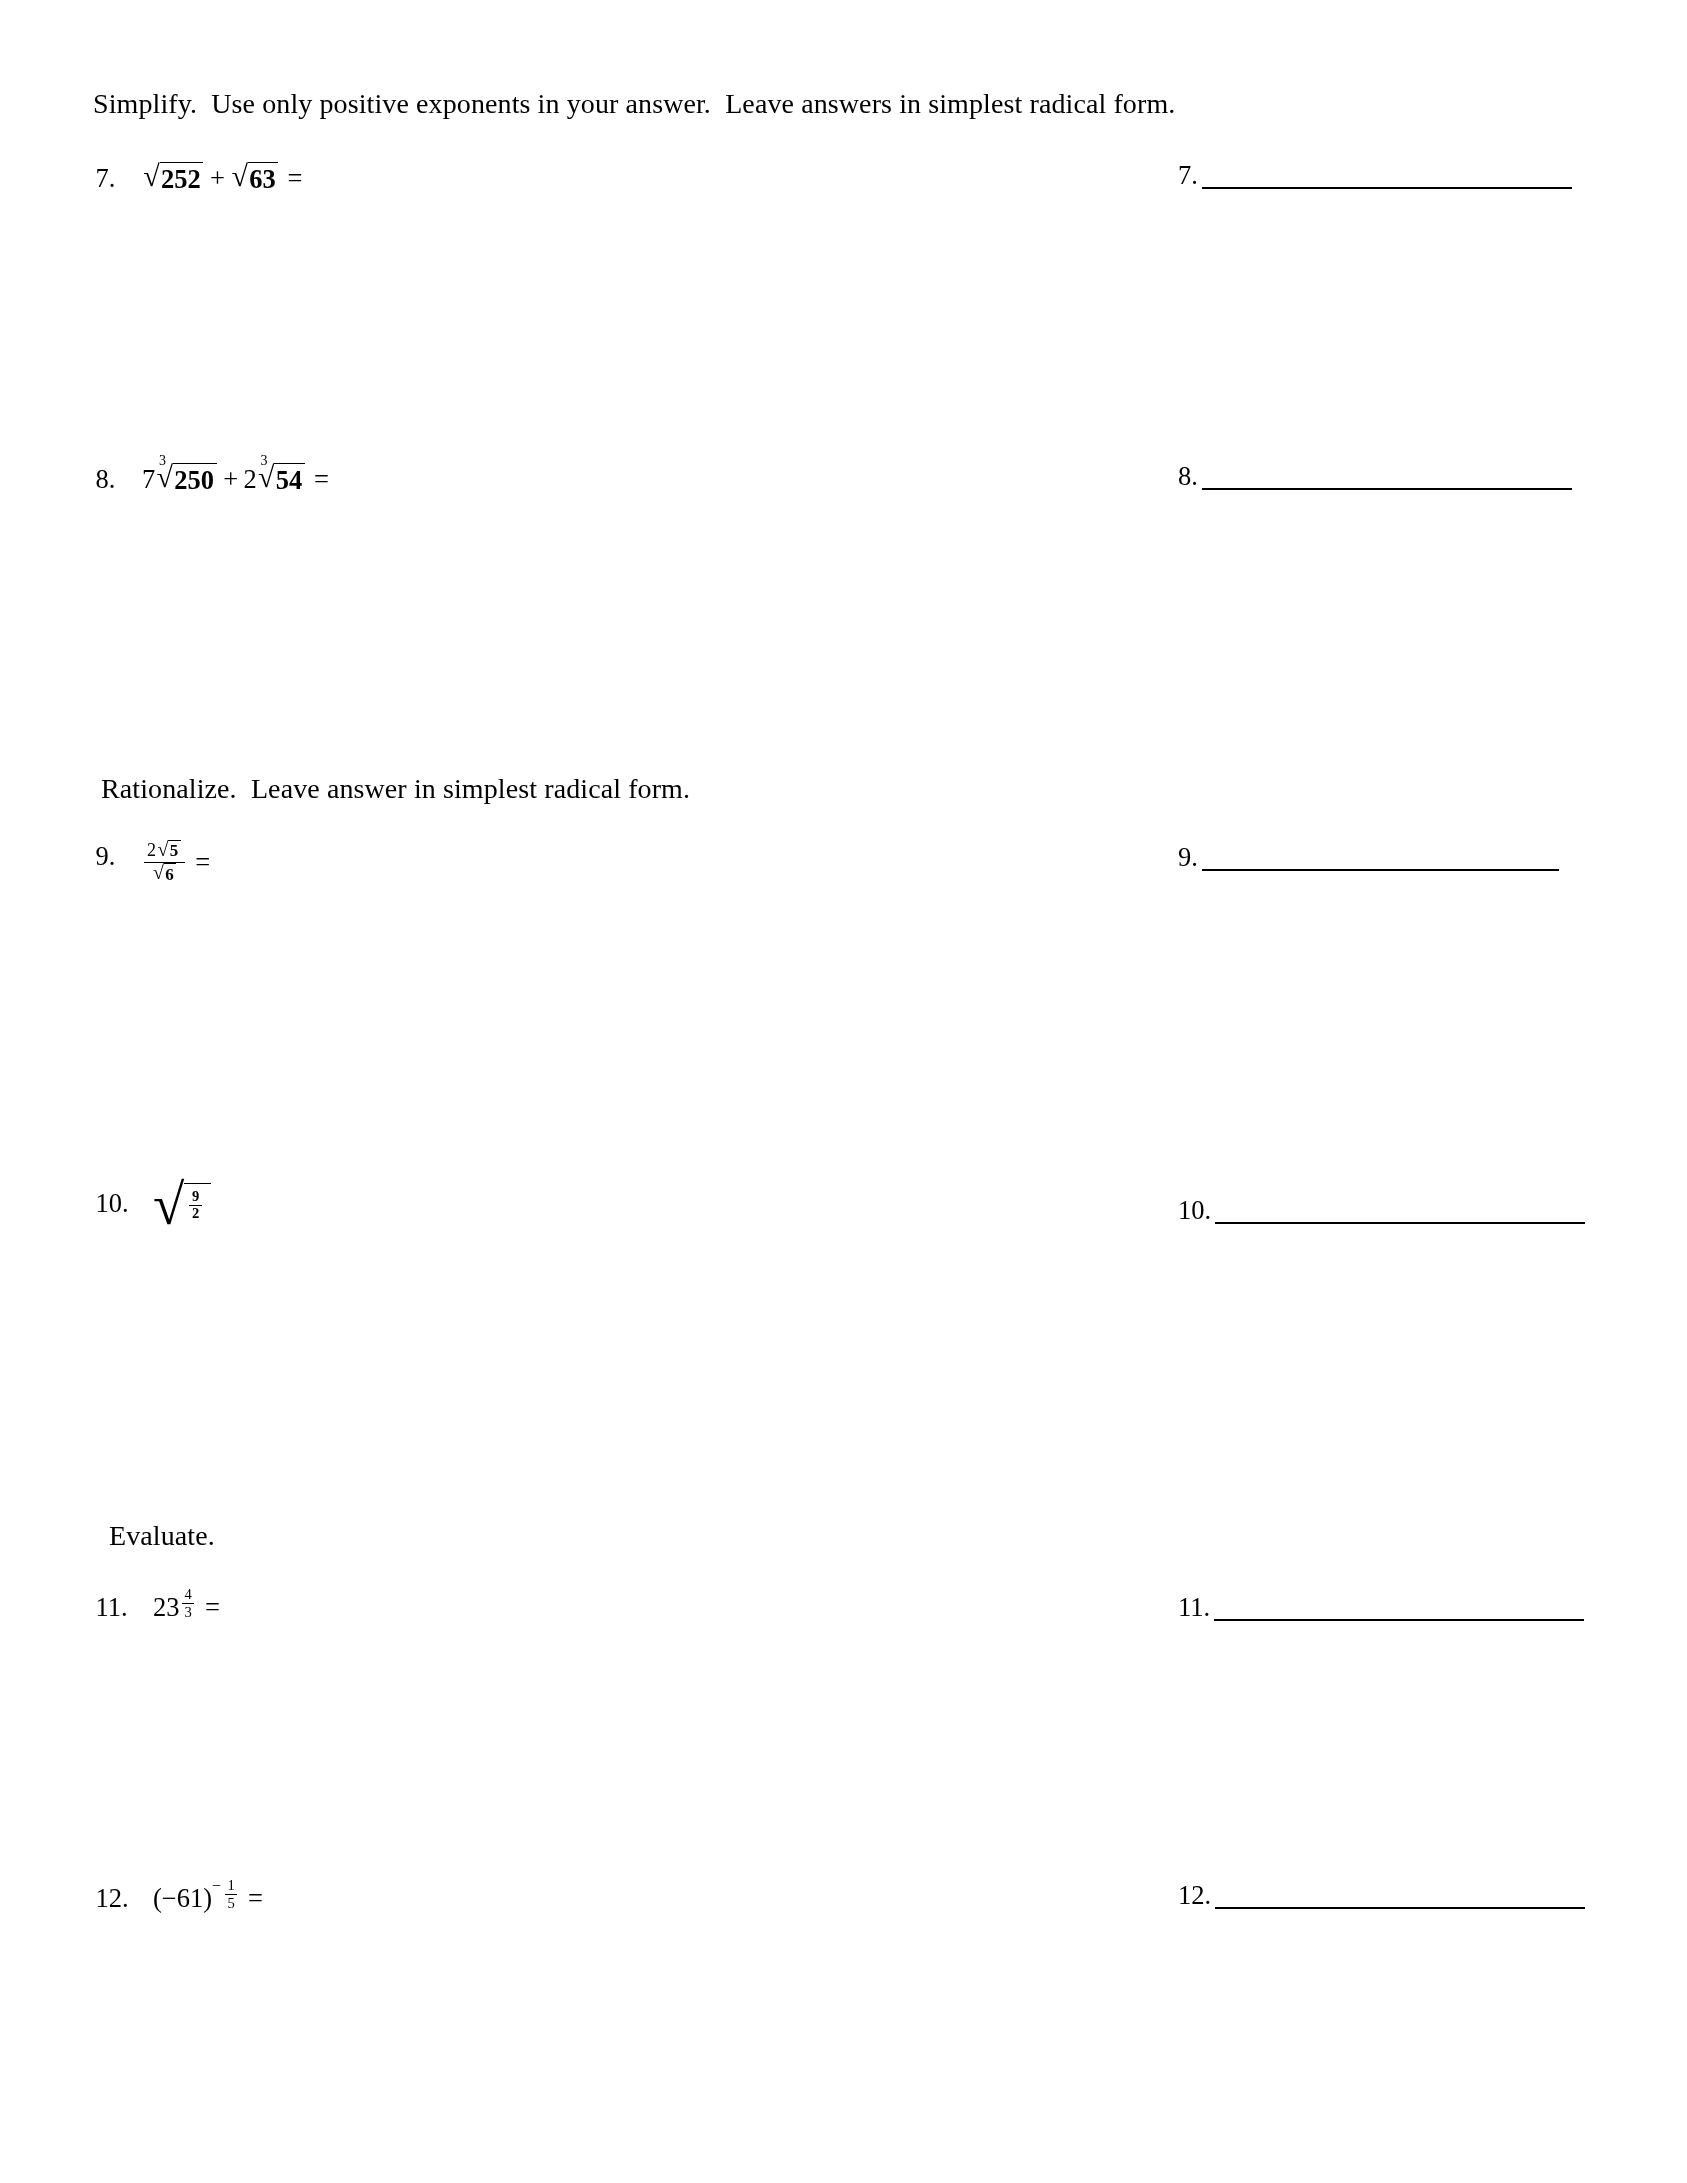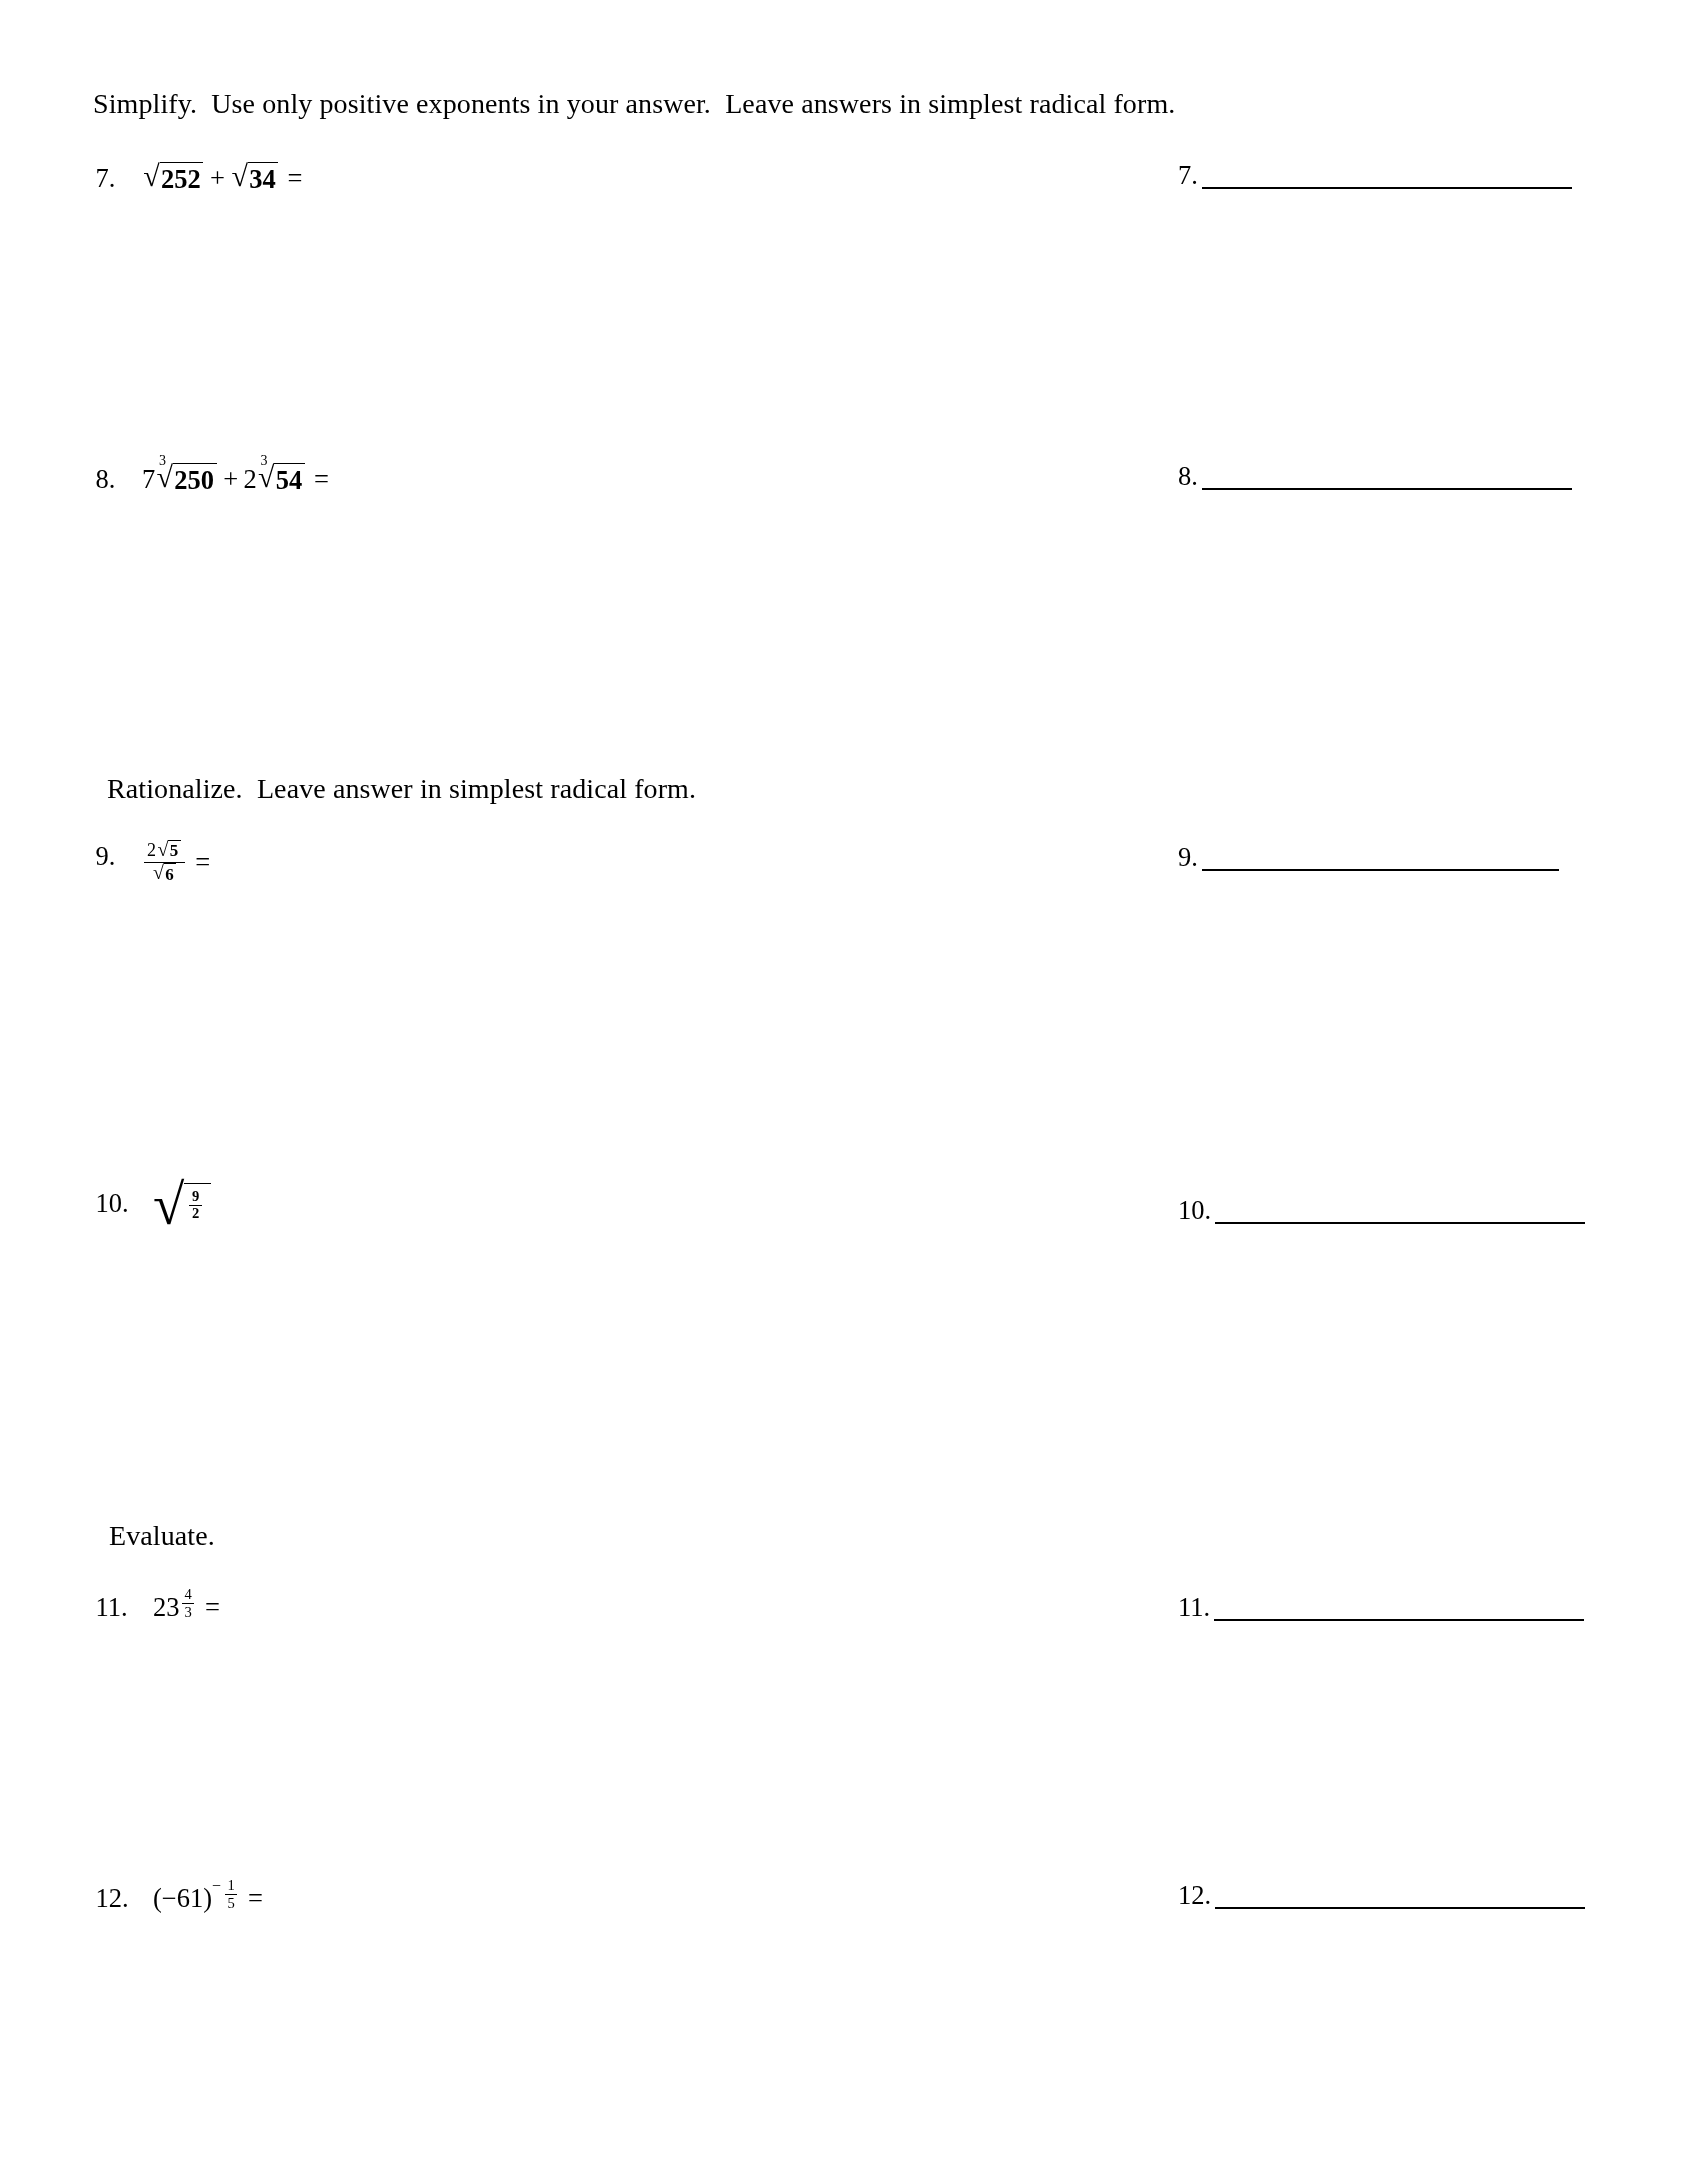--- a/index.html
+++ b/index.html
@@ -182,21 +182,21 @@
       <div class="problem-left" style="top:76px; left:2.6px;">
         <span class="num">7.</span>
         <span class="expr">
           <span class="sqrt">
             <span class="radical-sign">√</span>
               <span class="radicand">252</span>
           </span>
           <span style="padding:0 5.3px;">+</span>
           <span class="sqrt">
             <span class="radical-sign">√</span>
-              <span class="radicand">34</span>
+              <span class="radicand">63</span>
           </span>
           <span class="eq">=</span>
         </span>
       </div>
       <div class="answer-slot" style="top:76px; left:1085px;">
         <span class="answer-num">7.</span>
         <span class="answer-line"></span>
       </div>
     </div>
 
@@ -219,21 +219,21 @@
           </span>
           <span class="eq">=</span>
         </span>
       </div>
       <div class="answer-slot" style="top:377px; left:1085px;">
         <span class="answer-num">8.</span>
         <span class="answer-line"></span>
       </div>
     </div>
 
-    <div class="instruction" style="position:absolute; left:14px; top:685px;">Rationalize.  Leave answer in simplest radical form.</div>
+    <div class="instruction" style="position:absolute; left:8px; top:685px;">Rationalize.  Leave answer in simplest radical form.</div>
 
     <div class="problem-row">
       <div class="problem-left" style="top:754px; left:2.6px;">
         <span class="num">9.</span>
         <span class="expr" style="align-items:center;">
           <span class="frac">
             <span class="numer">
               <span>2</span>
               <span class="sqrt sqrt-sm">
                 <span class="radical-sign">√</span>

